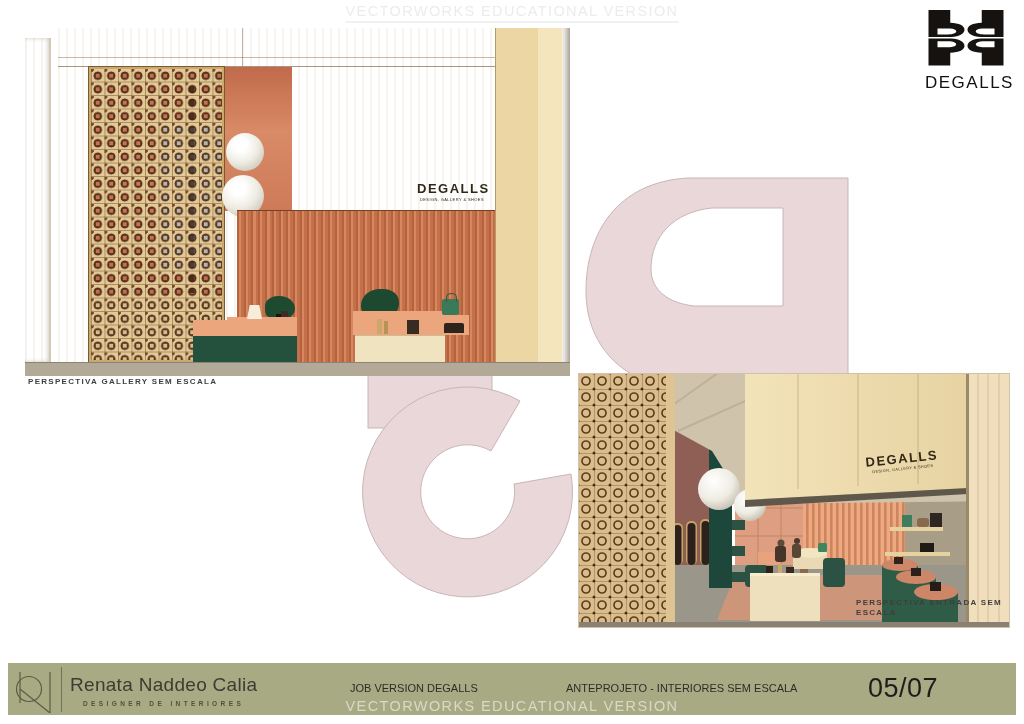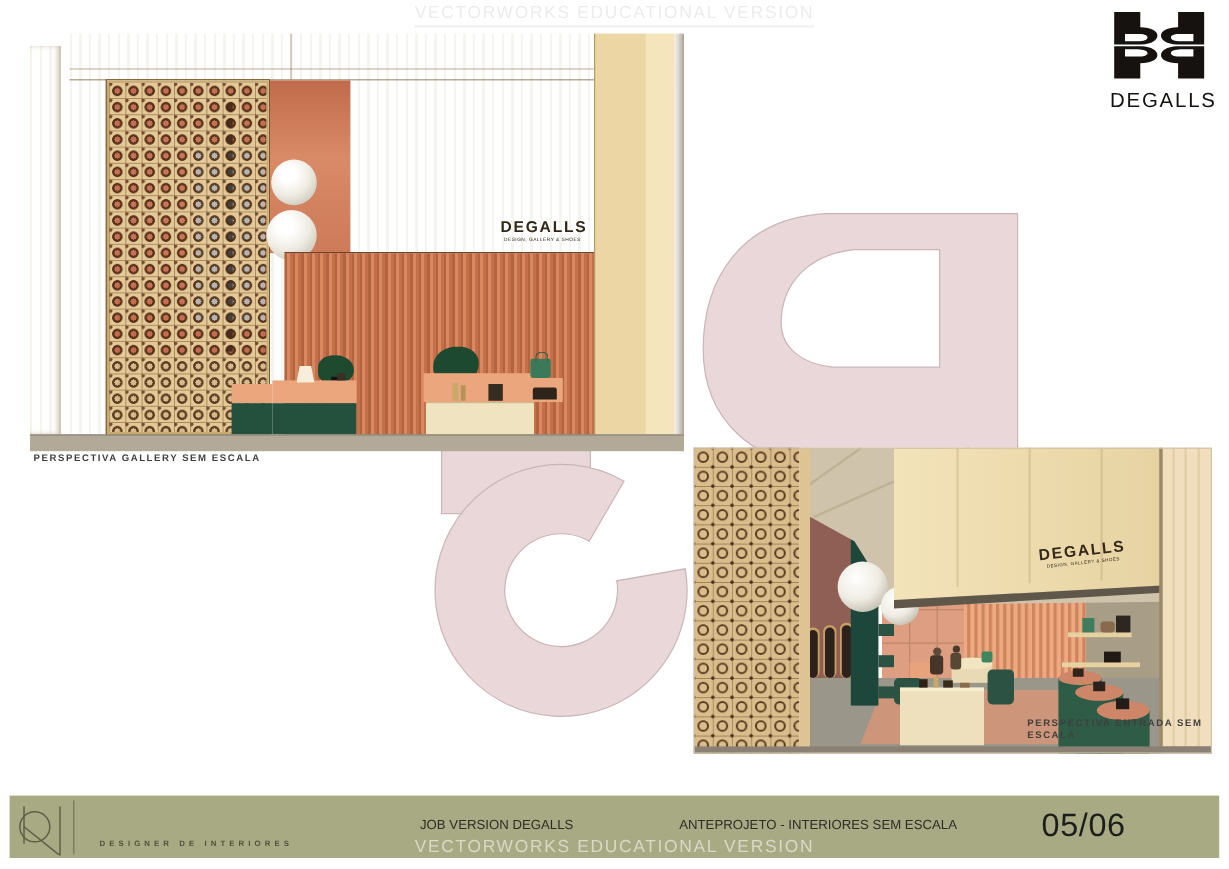--- a/index.html
+++ b/index.html
@@ -266,20 +266,21 @@
   <div class="footerbar"></div>
   <svg class="abs" style="left:14px;top:669px;z-index:4;" width="44" height="44" viewBox="0 0 44 44">
     <g fill="none" stroke="#5b5d45" stroke-width="1.2">
       <line x1="6" y1="3" x2="6" y2="34"></line>
       <circle cx="15" cy="20" r="12.5"></circle>
       <line x1="6" y1="20" x2="36" y2="44"></line>
       <line x1="36" y1="3" x2="36" y2="44"></line>
     </g>
   </svg>
   <div class="f-sep"></div>
+  <div class="f-name">Renata Naddeo Calia</div>
   <div class="f-title">DESIGNER DE INTERIORES</div>
   <div class="f-proj">JOB VERSION DEGALLS</div>
   <div class="f-stage">ANTEPROJETO - INTERIORES SEM ESCALA</div>
-  <div class="f-page">05/06</div>
+  <div class="f-page">05/07</div>
 
   <div class="wm wm-bottom">VECTORWORKS EDUCATIONAL VERSION</div>
 
 </div>
 
 </body></html>

